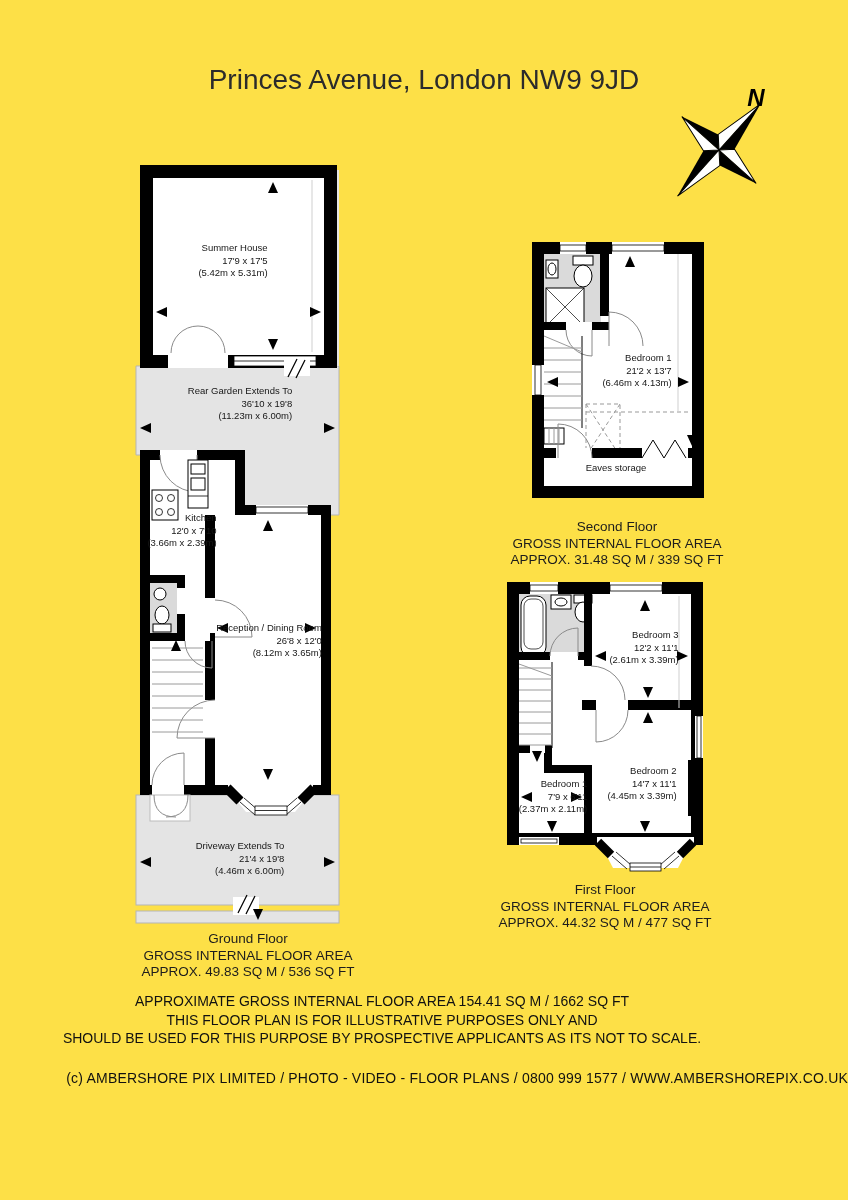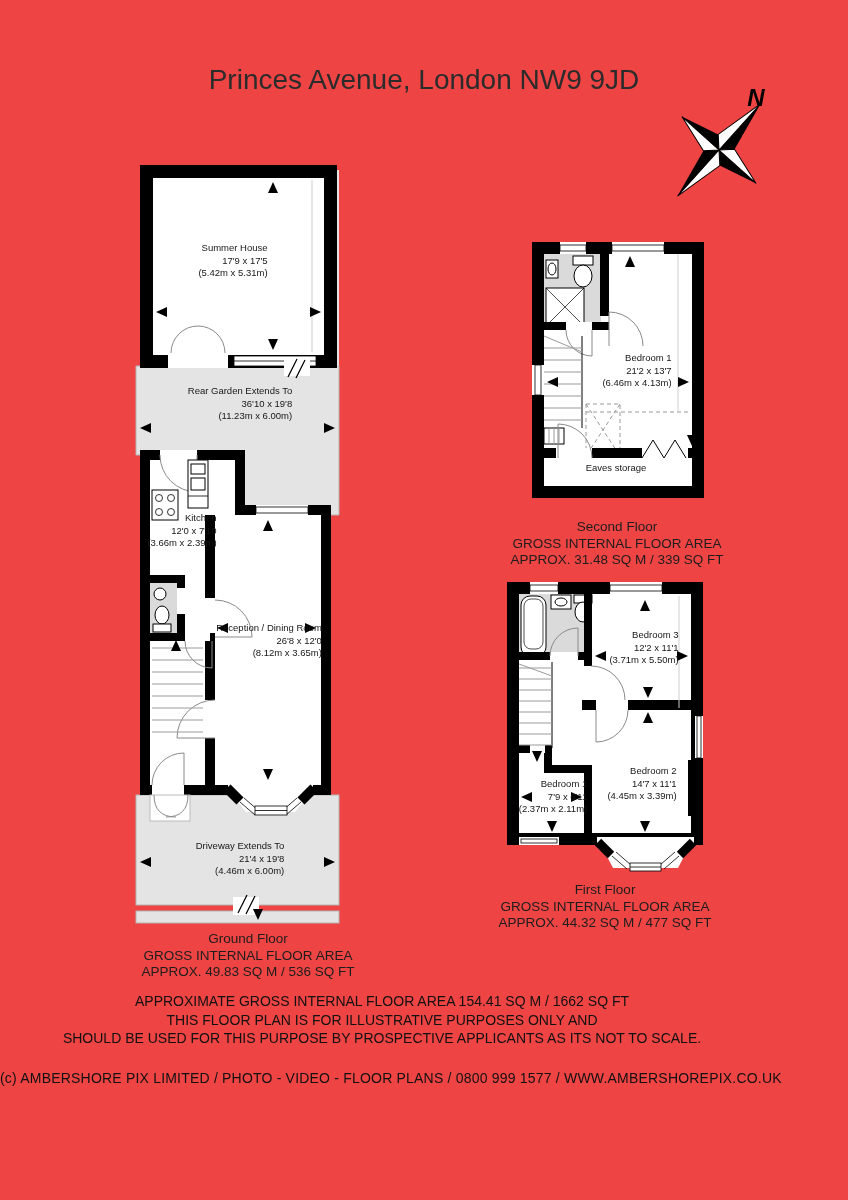--- a/index.html
+++ b/index.html
@@ -1,29 +1,29 @@
 <!DOCTYPE html>
 <html><head>
 <meta charset="utf-8">
 <style>
   html,body{margin:0;padding:0;background:#fff}
-  #canvas{position:relative;width:848px;height:1200px;background:#ef4444;overflow:hidden;
+  #canvas{position:relative;width:848px;height:1200px;background:#fde047;overflow:hidden;
           font-family:"Liberation Sans",sans-serif;color:#111}
   #plan-svg{position:absolute;left:0;top:0}
   .title{position:absolute;left:424px;top:64px;transform:translateX(-50%);
          font-size:28px;color:#2b2b2b;white-space:nowrap}
   .north{position:absolute;left:756px;top:84px;transform:translateX(-50%);
          font-style:italic;font-weight:bold;font-size:24px;color:#000}
   .rlabel{position:absolute;transform:translateX(-50%);text-align:right;
           font-size:9.5px;line-height:12.5px;color:#161616;white-space:nowrap}
   .flabel{position:absolute;transform:translateX(-50%);text-align:center;
           font-size:13.5px;line-height:16.5px;color:#1d1d1d;white-space:nowrap}
   .disclaimer{position:absolute;left:0;top:992px;width:764px;text-align:center;
           font-size:14px;line-height:18.5px;color:#111}
-  .footer{position:absolute;left:0;top:1070px;width:768px;text-align:right;
+  .footer{position:absolute;left:0;top:1070px;width:848px;text-align:right;
           font-size:14px;letter-spacing:.2px;color:#111;white-space:nowrap}
   
   .wall{fill:#000}
   .thin{fill:#fff;stroke:#000;stroke-width:.8}
   .fix{fill:#fff;stroke:#000;stroke-width:1}
   .arc{fill:none;stroke:#8a8a8a;stroke-width:1}
   .step{stroke:#9a9a9a;stroke-width:1}
   .dash{fill:none;stroke:#999;stroke-width:1;stroke-dasharray:4 3}
   .thinline{stroke:#cfcfcf;stroke-width:1}
   .arrow{fill:#000}
@@ -347,21 +347,21 @@
   <div>21'2 x 13'7</div>
   <div>(6.46m x 4.13m)</div>
 </div>
 <div class="rlabel" style="left:616px;top:462px">
   <div>Eaves storage</div>
 </div>
 
 <div class="rlabel" style="left:644px;top:629px">
   <div>Bedroom 3</div>
   <div>12'2 x 11'1</div>
-  <div>(3.71m x 5.50m)</div>
+  <div>(2.61m x 3.39m)</div>
 </div>
 <div class="rlabel" style="left:553px;top:778px">
   <div>Bedroom 1</div>
   <div>7'9 x 6'11</div>
   <div>(2.37m x 2.11m)</div>
 </div>
 <div class="rlabel" style="left:642px;top:765px">
   <div>Bedroom 2</div>
   <div>14'7 x 11'1</div>
   <div>(4.45m x 3.39m)</div>

